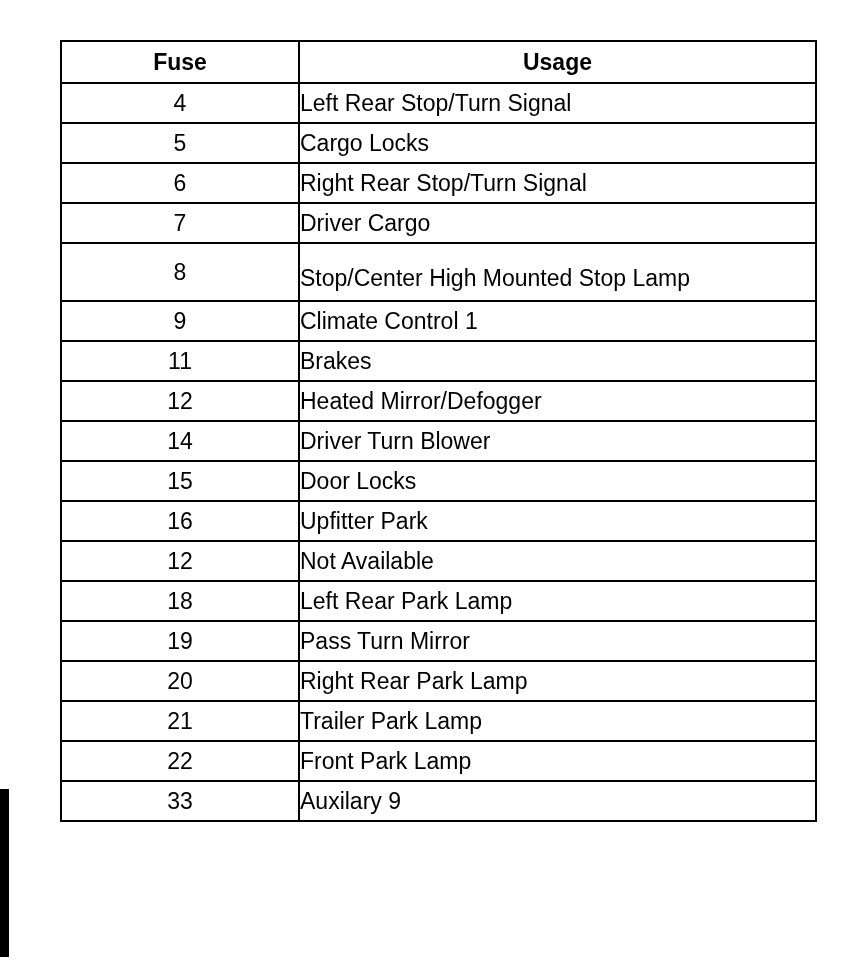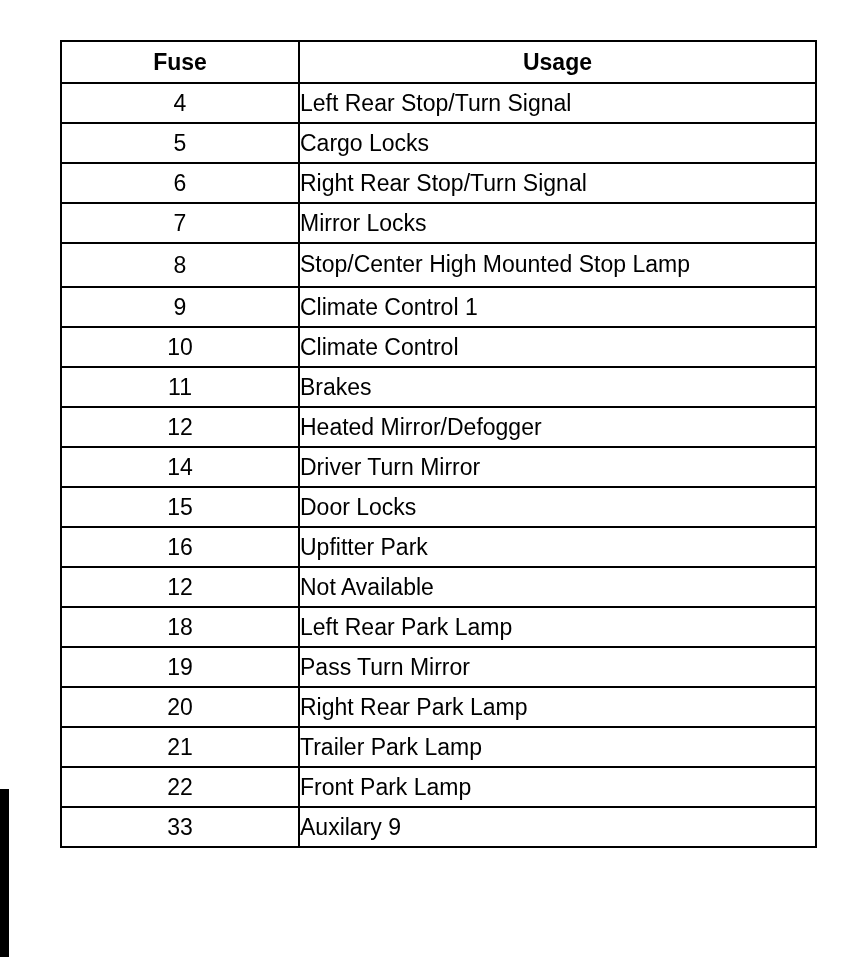--- a/index.html
+++ b/index.html
@@ -67,21 +67,21 @@
   }
 
   td.usage-cell {
     text-align: left;
     padding: 3px 0 5px 10px;
     vertical-align: middle;
   }
 
   td.usage-cell.two-line {
     line-height: 1.32;
-    padding-top: 5px;
+    padding-top: 19px;
     padding-bottom: 7px;
   }
 </style>
 </head>
 <body>
 
 <div class="edge-tab"></div>
 
 <div class="table-wrap">
   <table class="fuse-table">
@@ -103,45 +103,41 @@
       <tr>
         <td class="fuse-cell">5</td>
         <td class="usage-cell">Cargo Locks</td>
       </tr>
       <tr>
         <td class="fuse-cell">6</td>
         <td class="usage-cell">Right Rear Stop/Turn Signal</td>
       </tr>
       <tr>
         <td class="fuse-cell">7</td>
-        <td class="usage-cell">Mirror Locks</td>
+        <td class="usage-cell">Driver Cargo</td>
       </tr>
       <tr>
         <td class="fuse-cell">8</td>
         <td class="usage-cell two-line">Stop/Center High Mounted Stop Lamp</td>
       </tr>
       <tr>
         <td class="fuse-cell">9</td>
         <td class="usage-cell">Climate Control 1</td>
-      </tr>
-      <tr>
-        <td class="fuse-cell">10</td>
-        <td class="usage-cell">Climate Control</td>
       </tr>
       <tr>
         <td class="fuse-cell">11</td>
         <td class="usage-cell">Brakes</td>
       </tr>
       <tr>
         <td class="fuse-cell">12</td>
         <td class="usage-cell">Heated Mirror/Defogger</td>
       </tr>
       <tr>
         <td class="fuse-cell">14</td>
-        <td class="usage-cell">Driver Turn Mirror</td>
+        <td class="usage-cell">Driver Turn Blower</td>
       </tr>
       <tr>
         <td class="fuse-cell">15</td>
         <td class="usage-cell">Door Locks</td>
       </tr>
       <tr>
         <td class="fuse-cell">16</td>
         <td class="usage-cell">Upfitter Park</td>
       </tr>
       <tr>

